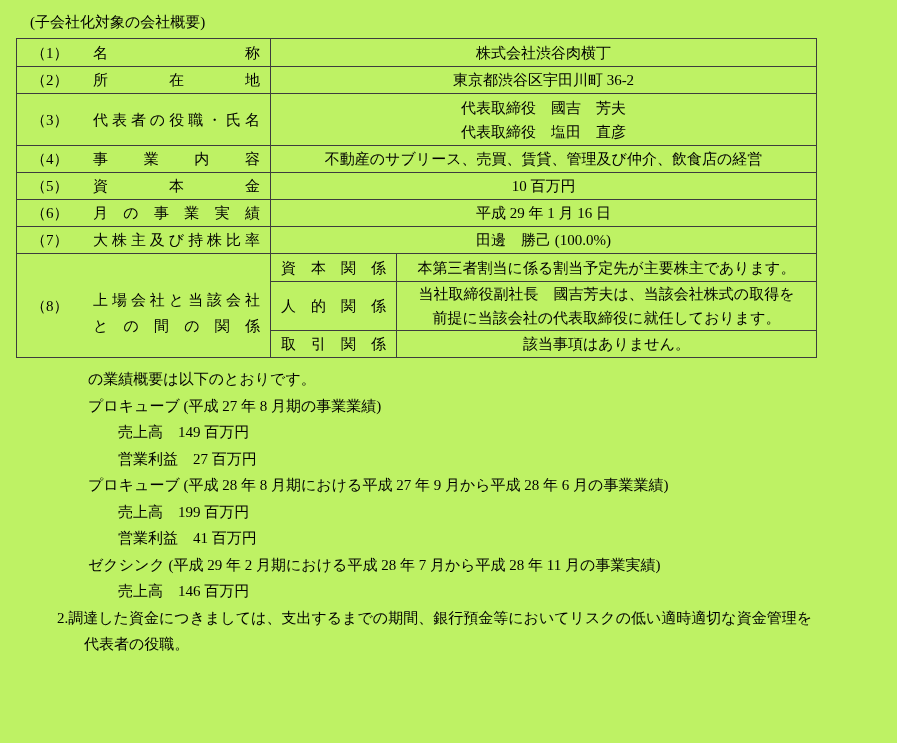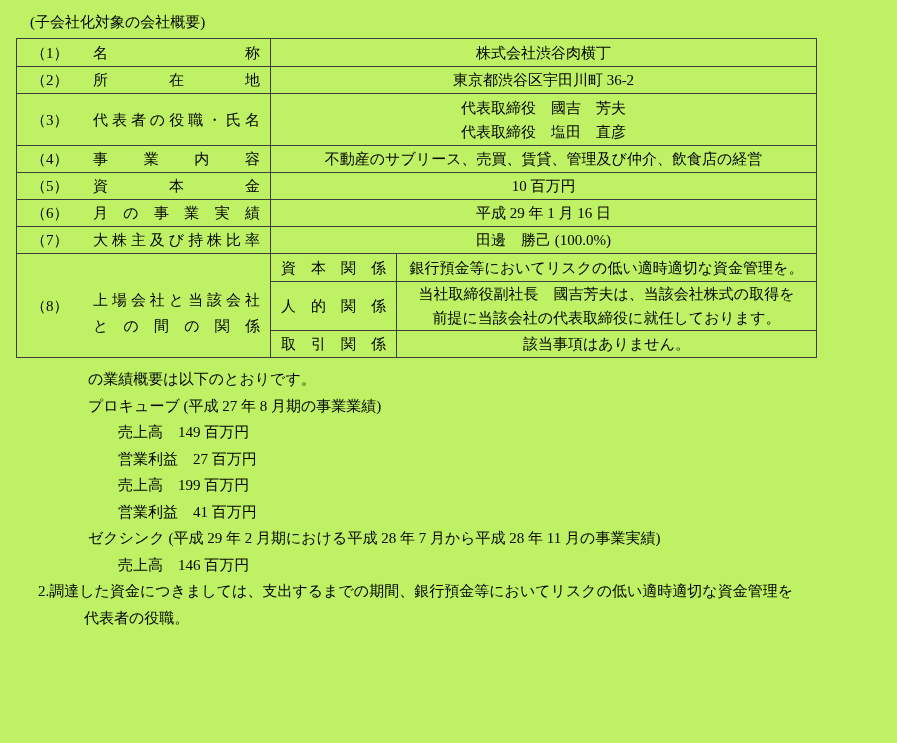--- a/index.html
+++ b/index.html
@@ -80,21 +80,21 @@
   .notes {
     margin-top: 8px;
   }
   .note-line {
     line-height: 26.5px;
     white-space: nowrap;
   }
   .ind-a { margin-left: 33px; }  
   .ind-b { margin-left: 88px; }  
   .ind-c { margin-left: 118px; } 
-  .ind-d { margin-left: 38px; }  
+  .ind-d { margin-left: 57px; }  
   .ind-e { margin-left: 84px; }  
   .gap-top { }
 </style>
 </head>
 <body>
 
 <div class="page">
 
   <div class="doc-title">(子会社化対象の会社概要)</div>
 
@@ -173,39 +173,40 @@
         <td class="lcell" rowspan="3">
           <div class="lcell-inner">
             <span class="row-num">（8）</span>
             <span class="label8-lines">
               <div>上場会社と当該会社</div>
               <div>との間の関係</div>
             </span>
           </div>
         </td>
         <td class="subcell">資本関係</td>
-        <td class="vcell">銀行預金等においてリスクの低い適時適切な資金管理を。</td>
+        <td class="vcell">本第三者割当に係る割当予定先が主要株主であります。</td>
       </tr>
       <tr class="h48">
         <td class="subcell">人的関係</td>
         <td class="vcell">当社取締役副社長　國吉芳夫は、当該会社株式の取得を
 前提に当該会社の代表取締役に就任しております。</td>
       </tr>
       <tr class="h27">
         <td class="subcell">取引関係</td>
         <td class="vcell">該当事項はありません。</td>
       </tr>
     </tbody>
   </table>
 
   <div class="notes">
     <div class="note-line ind-b">の業績概要は以下のとおりです。</div>
     <div class="note-line ind-b">プロキューブ (平成 27 年 8 月期の事業業績)</div>
     <div class="note-line ind-c">売上高　149 百万円</div>
     <div class="note-line ind-c">営業利益　27 百万円</div>
+    <div class="note-line ind-b">プロキューブ (平成 28 年 8 月期における平成 27 年 9 月から平成 28 年 6 月の事業業績)</div>
     <div class="note-line ind-c">売上高　199 百万円</div>
     <div class="note-line ind-c">営業利益　41 百万円</div>
     <div class="note-line ind-b gap-top">ゼクシンク (平成 29 年 2 月期における平成 28 年 7 月から平成 28 年 11 月の事業実績)</div>
     <div class="note-line ind-c">売上高　146 百万円</div>
     <div class="note-line ind-d">2.調達した資金につきましては、支出するまでの期間、銀行預金等においてリスクの低い適時適切な資金管理を</div>
     <div class="note-line ind-e">代表者の役職。</div>
   </div>
 
 </div>
 

